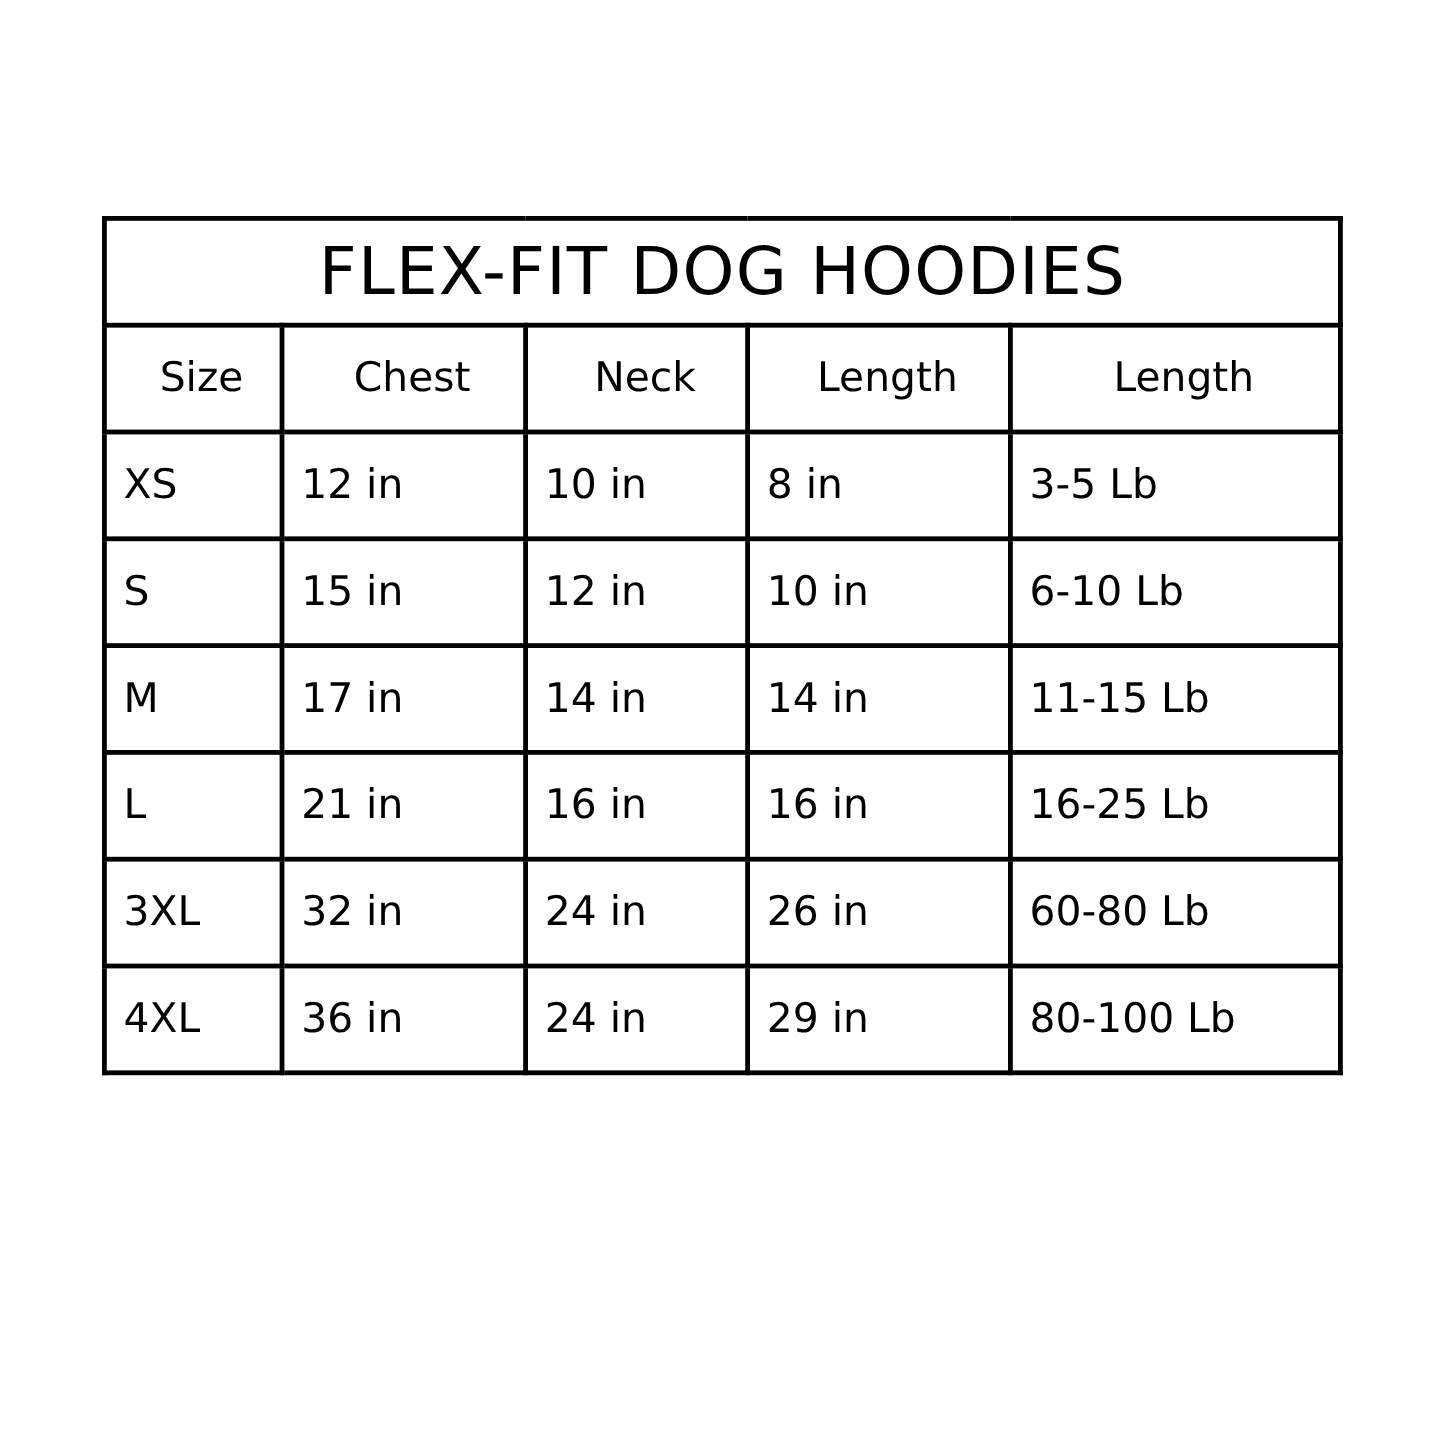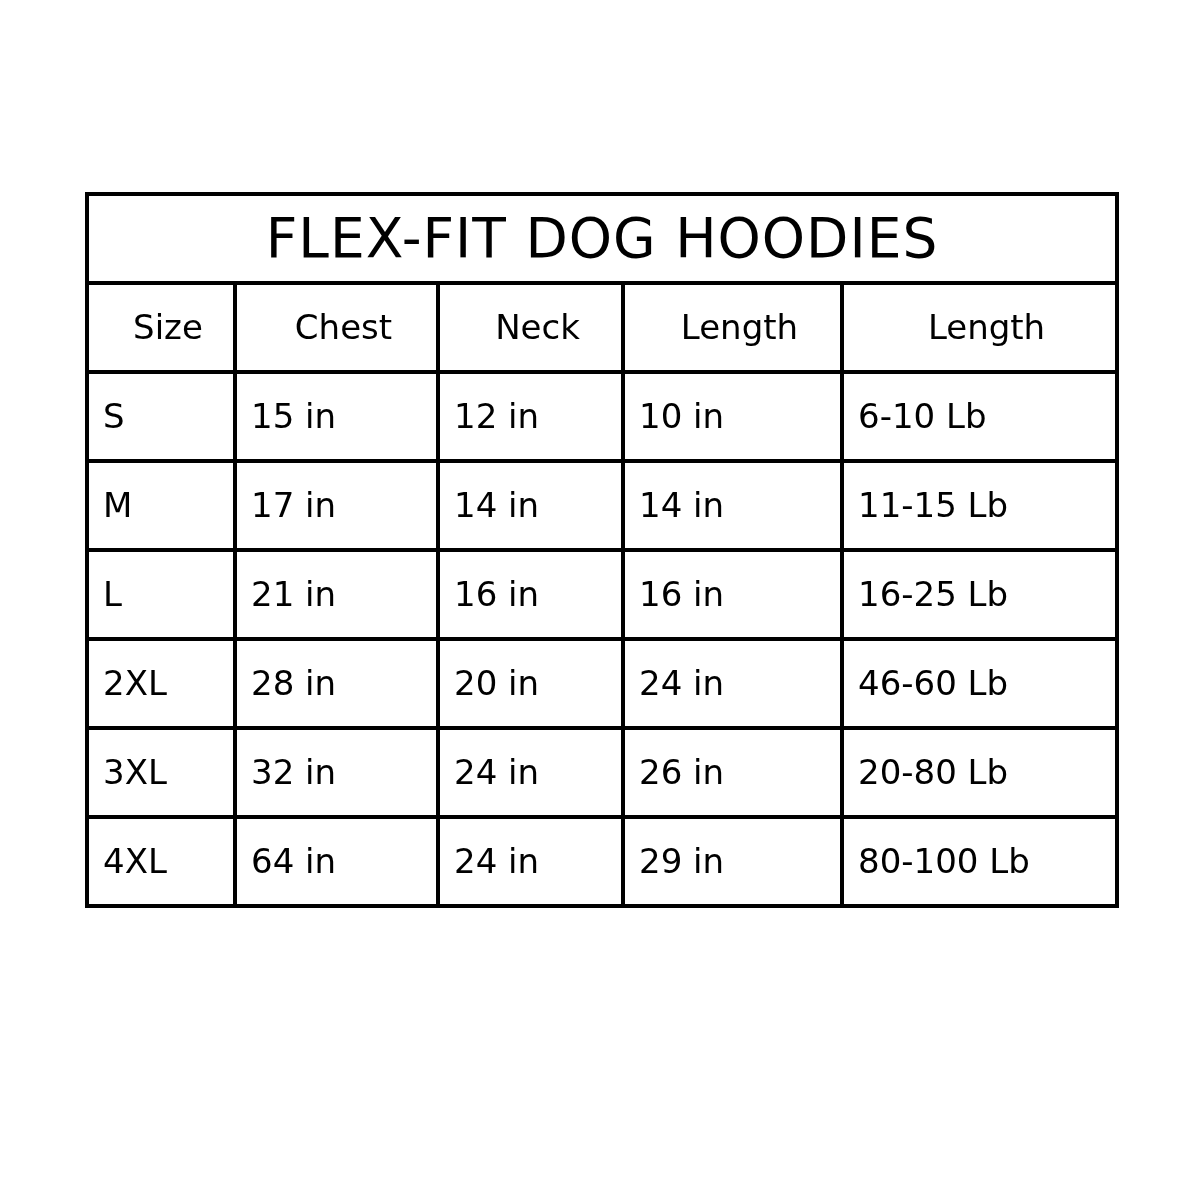--- a/index.html
+++ b/index.html
@@ -10,21 +10,21 @@
   body {
     width: 1200px;
     height: 1200px;
     font-family: "DejaVu Sans", sans-serif;
     color: #000000;
     position: relative;
   }
   .page {
     position: absolute;
     left: 85px;
-    top: 192px;
+    top: 180px;
     width: 1030px;
   }
   table.size-chart {
     border-collapse: collapse;
     width: 1030px;
     table-layout: fixed;
   }
   table.size-chart, table.size-chart td, table.size-chart th {
     border: 4px solid #000000;
   }
@@ -74,20 +74,27 @@
       <tr>
         <th class="hdr-cell">Size</th>
         <th class="hdr-cell">Chest</th>
         <th class="hdr-cell">Neck</th>
         <th class="hdr-cell">Length</th>
         <th class="hdr-cell">Length</th>
       </tr>
     </thead>
     <tbody>
       <tr>
+        <td class="body-cell">XS</td>
+        <td class="body-cell">12 in</td>
+        <td class="body-cell">10 in</td>
+        <td class="body-cell">8 in</td>
+        <td class="body-cell">3-5 Lb</td>
+      </tr>
+      <tr>
         <td class="body-cell">S</td>
         <td class="body-cell">15 in</td>
         <td class="body-cell">12 in</td>
         <td class="body-cell">10 in</td>
         <td class="body-cell">6-10 Lb</td>
       </tr>
       <tr>
         <td class="body-cell">M</td>
         <td class="body-cell">17 in</td>
         <td class="body-cell">14 in</td>
@@ -95,35 +102,28 @@
         <td class="body-cell">11-15 Lb</td>
       </tr>
       <tr>
         <td class="body-cell">L</td>
         <td class="body-cell">21 in</td>
         <td class="body-cell">16 in</td>
         <td class="body-cell">16 in</td>
         <td class="body-cell">16-25 Lb</td>
       </tr>
       <tr>
-        <td class="body-cell">2XL</td>
-        <td class="body-cell">28 in</td>
-        <td class="body-cell">20 in</td>
-        <td class="body-cell">24 in</td>
-        <td class="body-cell">46-60 Lb</td>
-      </tr>
-      <tr>
         <td class="body-cell">3XL</td>
         <td class="body-cell">32 in</td>
         <td class="body-cell">24 in</td>
         <td class="body-cell">26 in</td>
-        <td class="body-cell">20-80 Lb</td>
+        <td class="body-cell">60-80 Lb</td>
       </tr>
       <tr>
         <td class="body-cell">4XL</td>
-        <td class="body-cell">64 in</td>
+        <td class="body-cell">36 in</td>
         <td class="body-cell">24 in</td>
         <td class="body-cell">29 in</td>
         <td class="body-cell">80-100 Lb</td>
       </tr>
     </tbody>
   </table>
 </div>
 
 </body></html>

